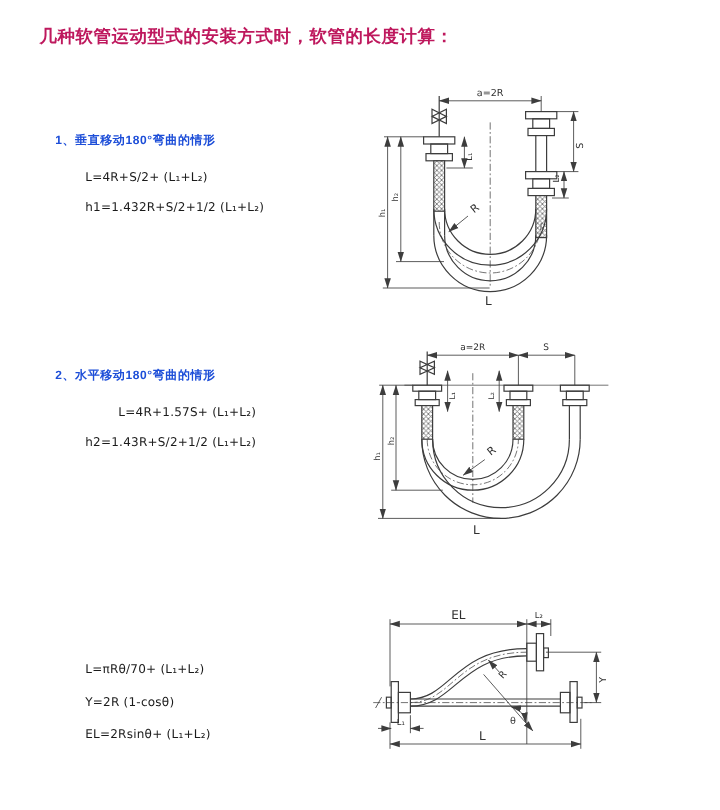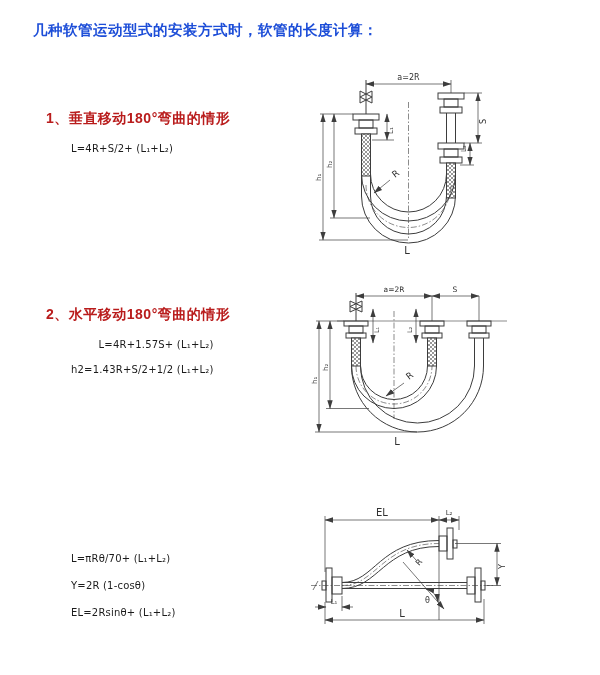--- a/index.html
+++ b/index.html
@@ -1,38 +1,39 @@
 <!DOCTYPE html>
 <html><head>
 <meta charset="utf-8">
 <style>
   html,body{margin:0;padding:0;background:#fff;}
   body{width:600px;height:675px;font-family:"Liberation Sans","DejaVu Sans",sans-serif;}
   .page{position:relative;width:600px;height:675px;background:#ffffff;overflow:hidden;}
-  .title{position:absolute;left:33px;top:21px;font-size:14.5px;font-weight:bold;color:#1d4ed8;letter-spacing:.5px;white-space:nowrap;}
+  .title{position:absolute;left:33px;top:21px;font-size:14.5px;font-weight:bold;color:#be185d;letter-spacing:.5px;white-space:nowrap;}
   .sec{position:absolute;left:0;width:310px;}
-  .sec-heading{position:absolute;left:46px;top:0;font-size:14px;font-weight:bold;color:#b91c1c;letter-spacing:.5px;white-space:nowrap;}
+  .sec-heading{position:absolute;left:46px;top:0;font-size:10px;font-weight:bold;color:#1d4ed8;letter-spacing:.5px;white-space:nowrap;}
   .formulas{position:absolute;left:71px;top:26px;}
   .formula{font-size:10px;line-height:25px;color:#1b1b1b;letter-spacing:.2px;white-space:nowrap;
            font-family:"DejaVu Sans","Liberation Sans",sans-serif;}
   #sec3 .formula{line-height:27px;}
   .diag{position:absolute;}
   svg text{font-family:"DejaVu Sans","Liberation Sans",sans-serif;fill:#303030;}
 </style>
 </head>
 <body>
 
 <div class="page">
 
   <div class="title">几种软管运动型式的安装方式时，软管的长度计算：</div>
 
   <div class="sec" id="sec1" style="top:110px;height:120px;">
     <div class="sec-heading">1、垂直移动180°弯曲的情形</div>
     <div class="formulas">
       <div class="formula">L=4R+S/2+ (L₁+L₂)</div>
+      <div class="formula">h1=1.432R+S/2+1/2 (L₁+L₂)</div>
     </div>
   </div>
 
   <div class="sec" id="sec2" style="top:306px;height:120px;text-align:right;">
     <div class="sec-heading">2、水平移动180°弯曲的情形</div>
     <div class="formulas">
       <div class="formula">L=4R+1.57S+ (L₁+L₂)</div>
       <div class="formula">h2=1.43R+S/2+1/2 (L₁+L₂)</div>
     </div>
   </div>

